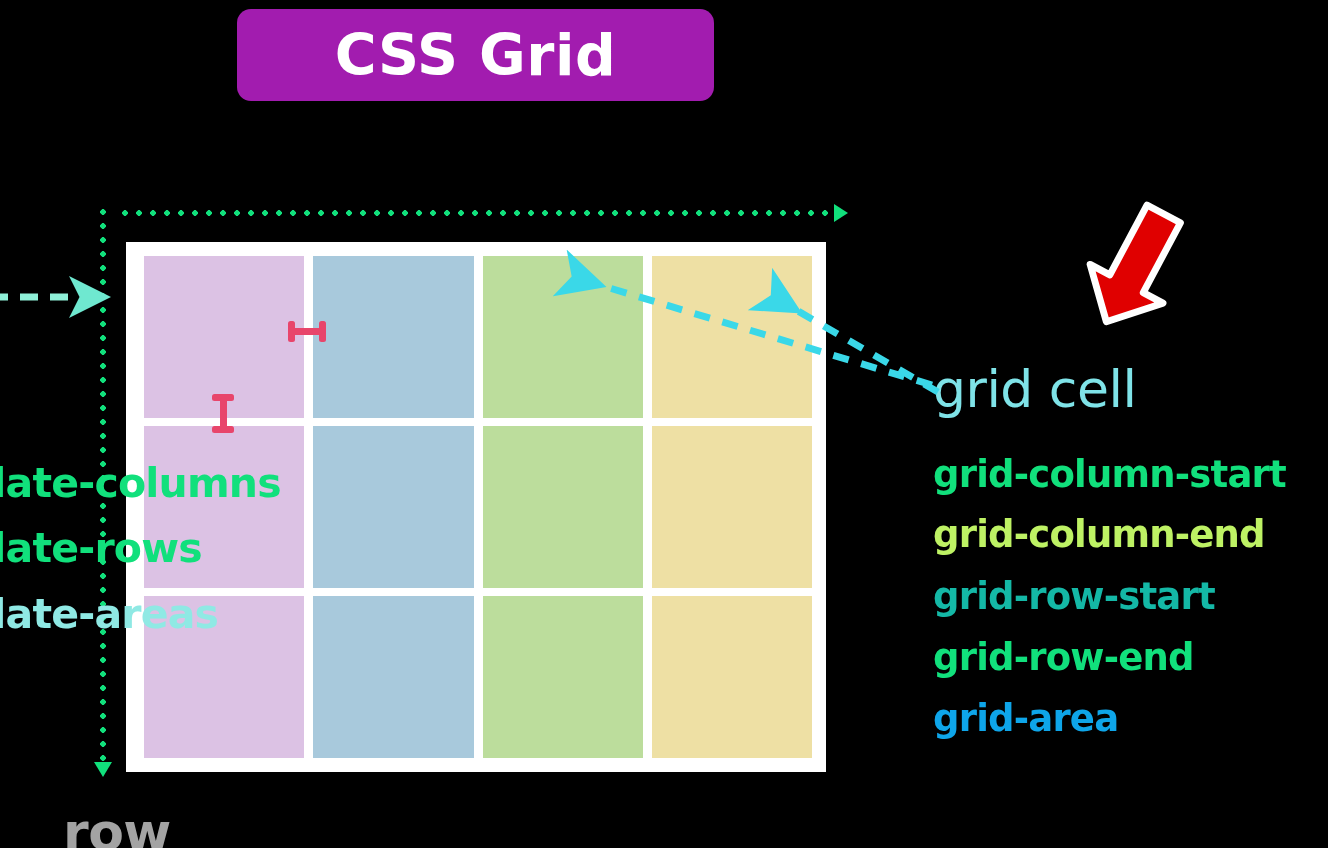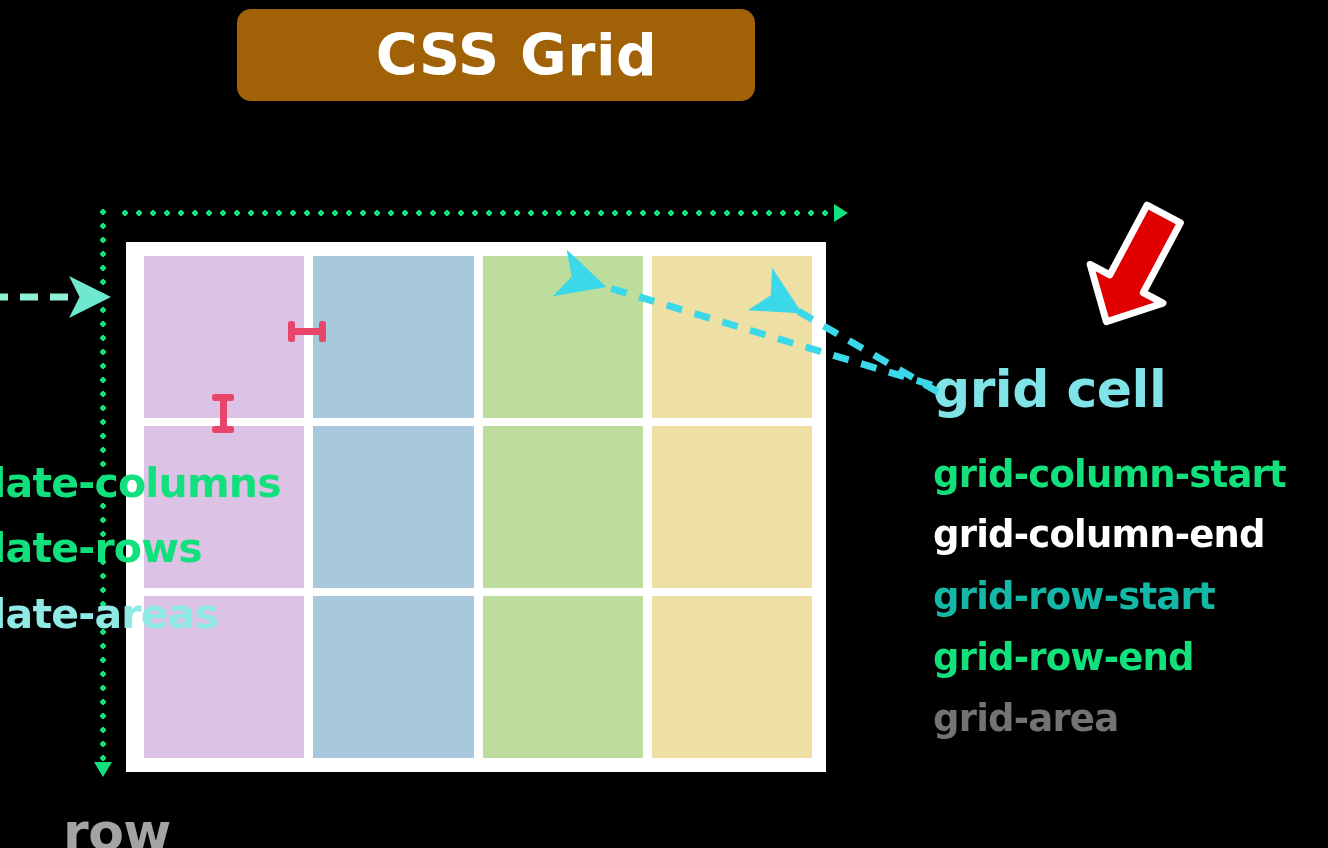--- a/index.html
+++ b/index.html
@@ -78,21 +78,21 @@
     font-size:41px;font-weight:bold;line-height:1;letter-spacing:-0.8px;
     white-space:nowrap;
   }
   #left-prop-0{top:463px;color:#11e07c;}
   #left-prop-1{top:528px;color:#11e07c;}
   #left-prop-2{top:594px;color:#8fe9e4;}
 
   
   #grid-cell-label{
     position:absolute;left:933px;top:363px;
-    color:#7fe3e8;font-size:52px;font-weight:bold;line-height:1;
+    color:#7fe3e8;font-size:52px;font-weight:normal;line-height:1;
     letter-spacing:-0.5px;white-space:nowrap;text-align:center;
   }
   .right-prop{
     position:absolute;left:933px;
     font-size:37px;font-weight:bold;line-height:1;
     letter-spacing:-0.8px;white-space:nowrap;
   }
   #right-prop-0{top:456px;text-align:right;}
   #right-prop-1{top:516px;}
   #right-prop-2{top:578px;}
@@ -104,21 +104,21 @@
   #row-gap-marker{position:absolute;left:211px;top:394px;width:25px;height:40px;}
 
   
   #overlay{position:absolute;left:0;top:0;width:1328px;height:848px;pointer-events:none;}
 </style>
 </head>
 <body style="background: rgb(0, 0, 0);">
 
 <div class="stage">
 
-  <div id="title-box" style="background: #a16207; padding-left: 41px;">
+  <div id="title-box" style="background: #a21caf;">
     <span id="title-text" style="color: rgb(255, 255, 255);">CSS Grid</span>
   </div>
 
   <div id="grid-container" style="background: rgb(255, 255, 255);">
     <div class="grid-cell" style="background: rgb(220, 194, 228);"></div>
     <div class="grid-cell" style="background: rgb(168, 201, 220);"></div>
     <div class="grid-cell" style="background: rgb(188, 221, 156);"></div>
     <div class="grid-cell" style="background: rgb(238, 224, 164);"></div>
     <div class="grid-cell" style="background: rgb(220, 194, 228);"></div>
     <div class="grid-cell" style="background: rgb(168, 201, 220);"></div>
@@ -136,24 +136,24 @@
   <div id="row-axis-arrow"></div>
 
   <div id="row-label">row</div>
 
   <div class="left-prop" id="left-prop-0" style="color: rgb(17, 224, 124);">grid-template-columns</div>
   <div class="left-prop" id="left-prop-1" style="color: rgb(17, 224, 124);">grid-template-rows</div>
   <div class="left-prop" id="left-prop-2" style="color: rgb(143, 233, 228);">grid-template-areas</div>
 
   <div id="grid-cell-label" style="color: rgb(127, 227, 232);">grid cell</div>
   <div class="right-prop" id="right-prop-0" style="color:#11e07c">grid-column-start</div>
-  <div class="right-prop" id="right-prop-1" style="color:#ffffff">grid-column-end</div>
+  <div class="right-prop" id="right-prop-1" style="color:#bef264">grid-column-end</div>
   <div class="right-prop" id="right-prop-2" style="color:#14b8a6">grid-row-start</div>
   <div class="right-prop" id="right-prop-3" style="color:#11e07c">grid-row-end</div>
-  <div class="right-prop" id="right-prop-4" style="color:#737373">grid-area</div>
+  <div class="right-prop" id="right-prop-4" style="color:#0ea5e9">grid-area</div>
 
   <div id="column-gap-marker">
     <svg width="40" height="25" viewBox="0 0 40 25">
       <rect x="0" y="2" width="7" height="21" rx="2.5" fill="#e8456b"></rect>
       <rect x="31" y="2" width="7" height="21" rx="2.5" fill="#e8456b"></rect>
       <rect x="5" y="9" width="29" height="7" rx="2" fill="#e8456b"></rect>
     </svg>
   </div>
   <div id="row-gap-marker">
     <svg width="25" height="40" viewBox="0 0 25 40">

